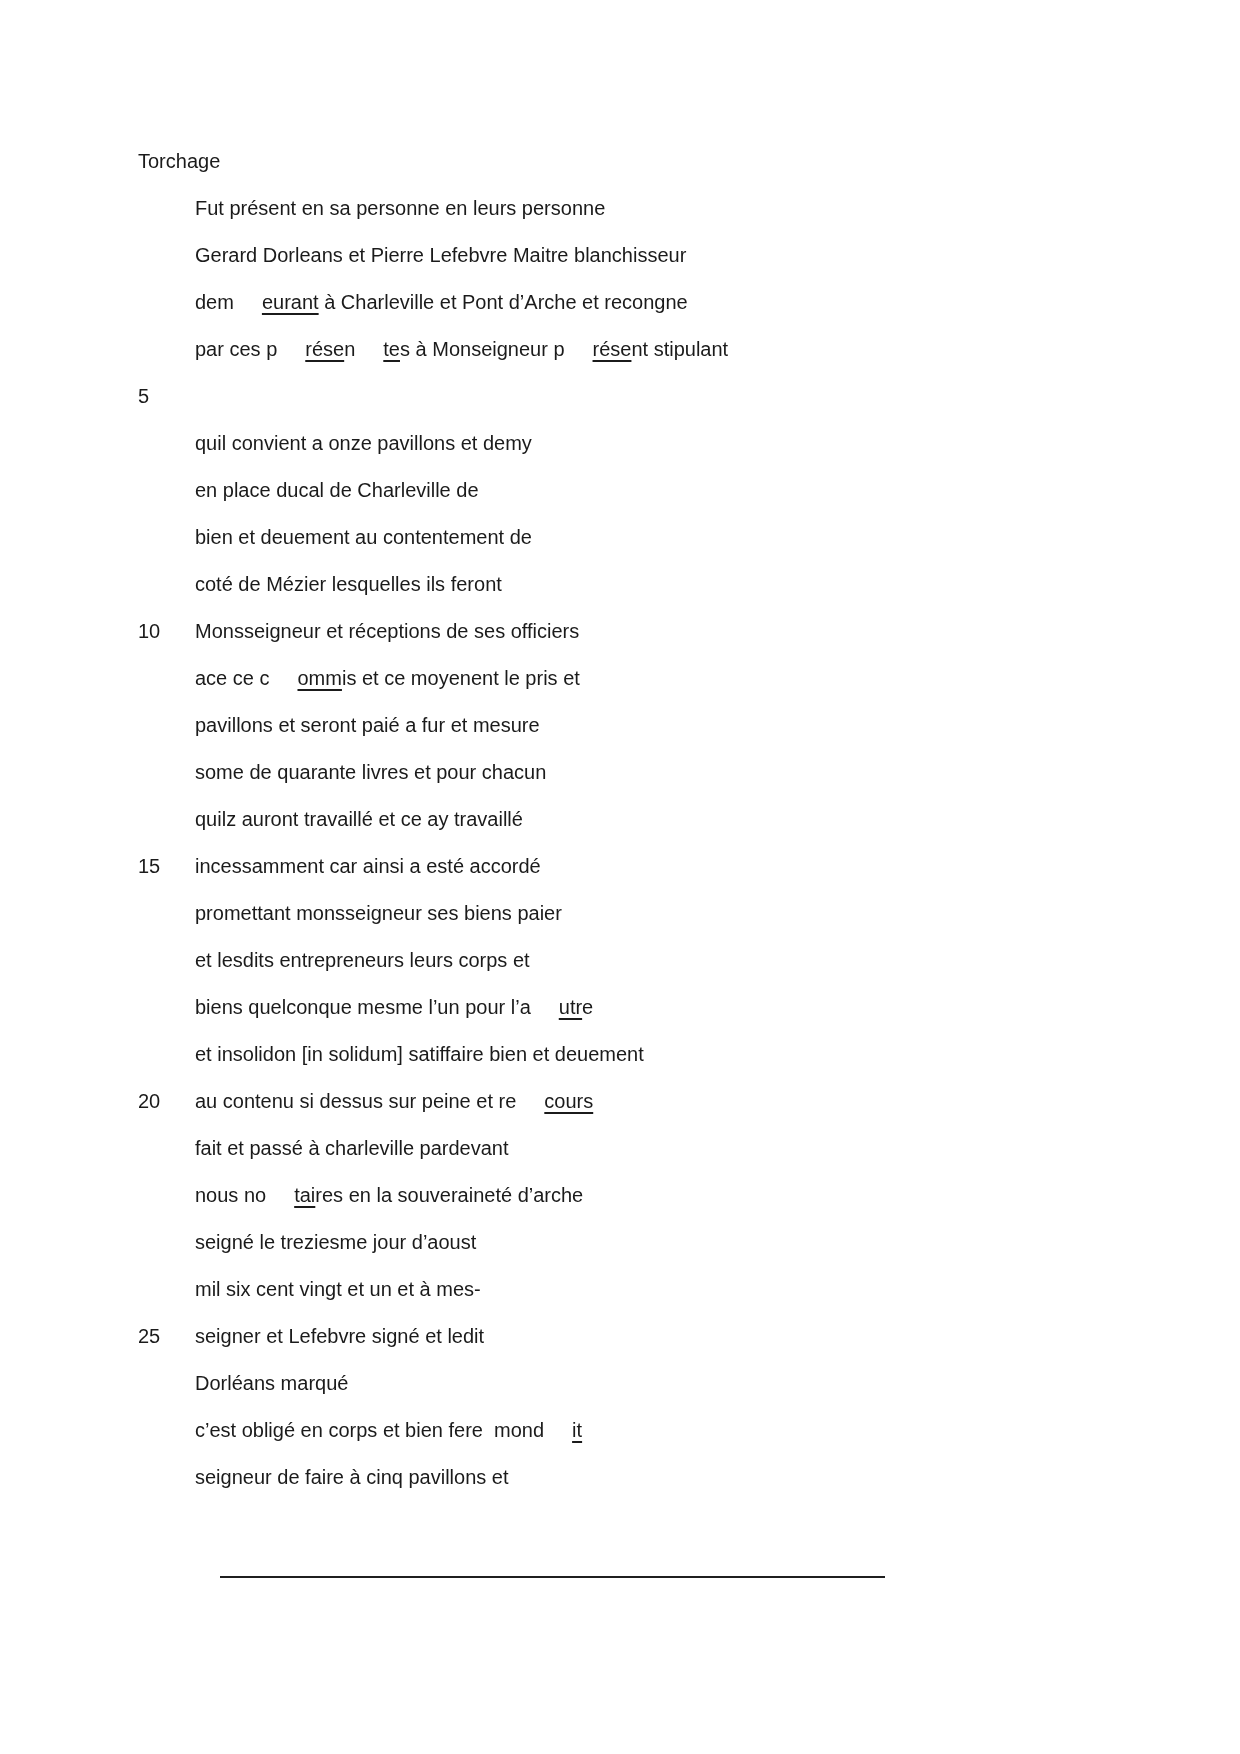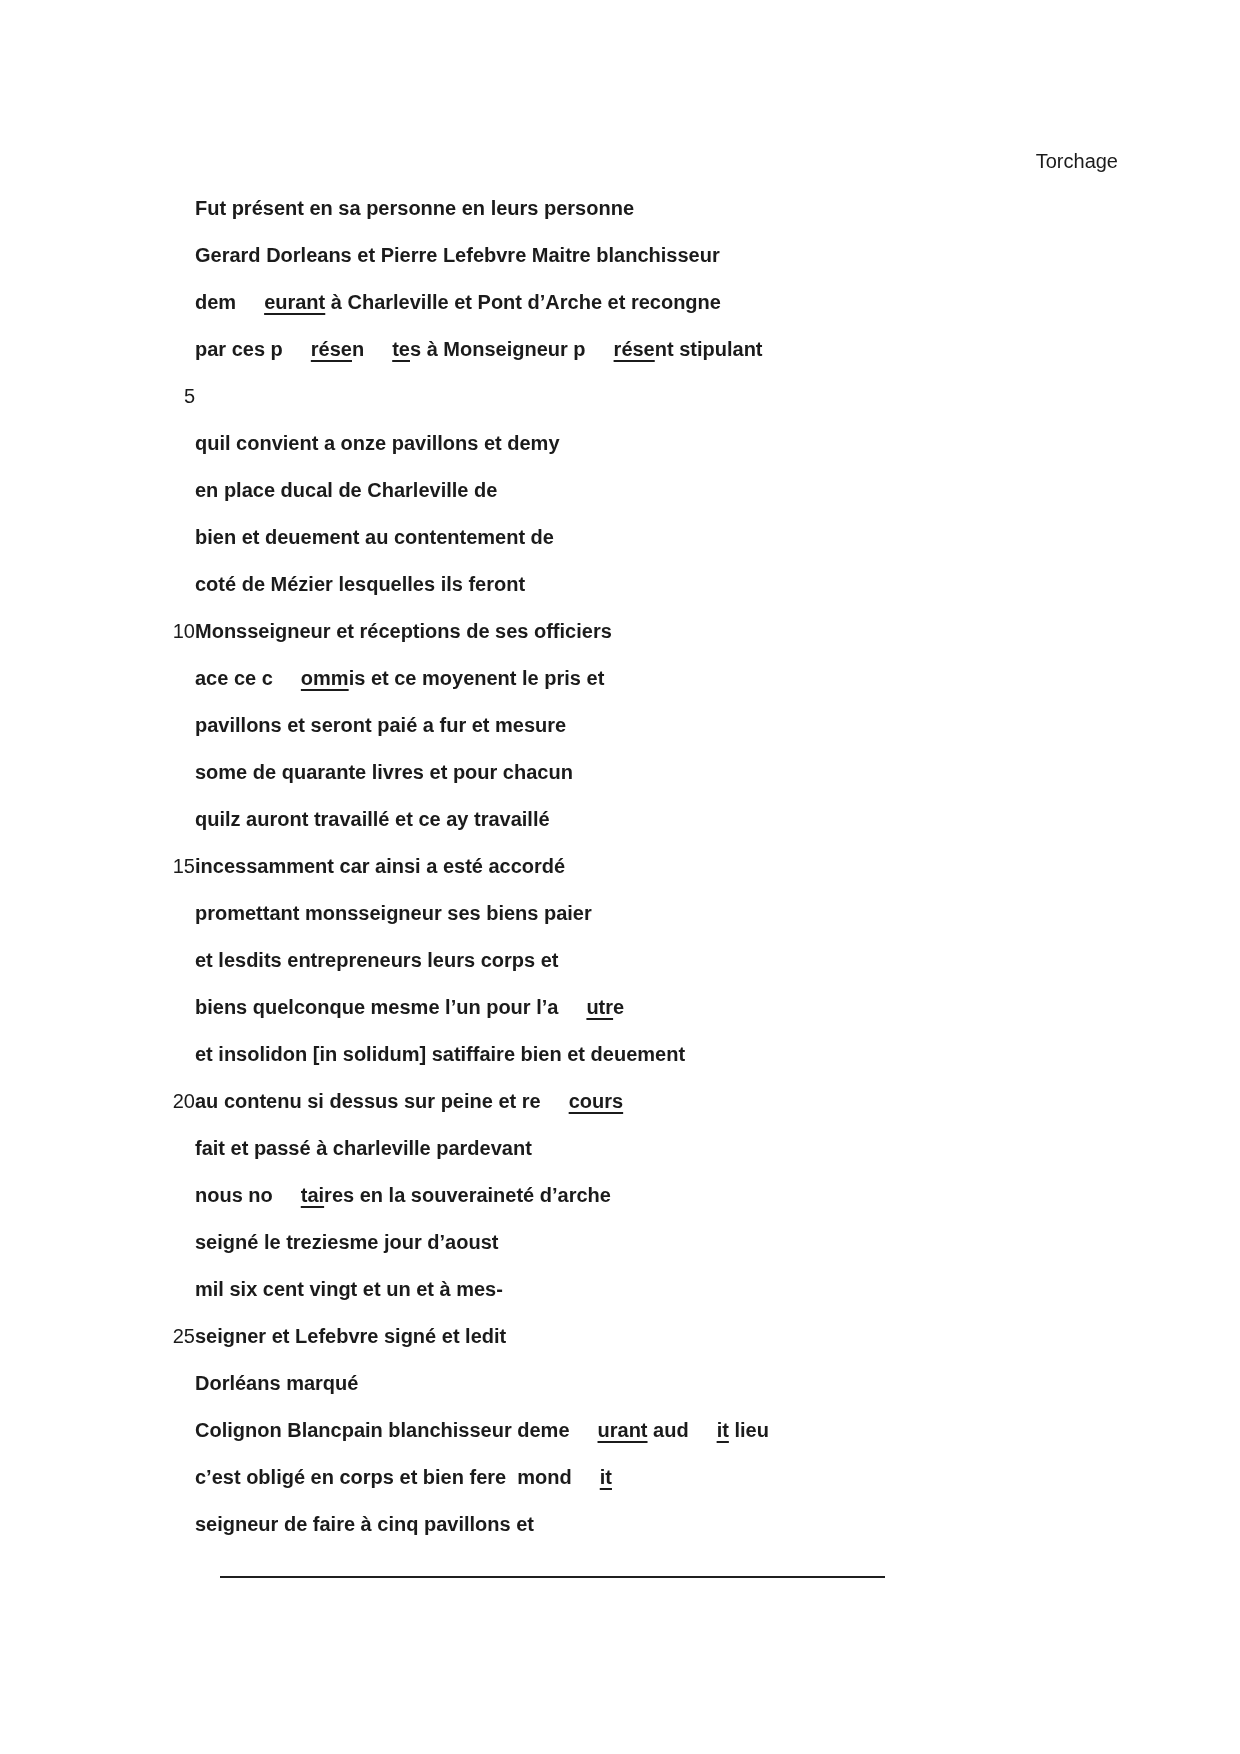--- a/index.html
+++ b/index.html
@@ -8,21 +8,20 @@
     background: #ffffff;
   }
   .page {
     position: relative;
     width: 1240px;
     height: 1754px;
     background: #ffffff;
     font-family: "Liberation Sans", "DejaVu Sans", sans-serif;
     color: #1b1b1b;
     overflow: hidden;
-    text-align: right;
   }
   .doc {
     position: absolute;
     top: 138px;
     left: 138px;
     width: 980px;
   }
   .title-row {
     height: 47px;
     line-height: 47px;
@@ -36,21 +35,20 @@
   }
   .line-number {
     flex: 0 0 57px;
     white-space: pre;
   }
   .line-text {
     white-space: pre;
   }
   .line-text span {
     white-space: pre;
-    font-weight: bold;
   }
   .u {
     text-decoration: underline;
     text-decoration-thickness: 2px;
     text-underline-offset: 4px;
     margin-left: 28px;
   }
   .divider {
     position: absolute;
     top: 1576px;
@@ -167,24 +165,20 @@
         <div class="line-row">
           <span class="line-number">25</span>
           <span class="line-text"><span>seigner et Lefebvre signé et ledit</span></span>
         </div>
         <div class="line-row">
           <span class="line-number"></span>
           <span class="line-text"><span>Dorléans marqué</span></span>
         </div>
         <div class="line-row">
           <span class="line-number"></span>
-          <span class="line-text"><span>Colignon Blancpain blanchisseur deme</span><span class="u">urant</span><span> aud</span><span class="u">it</span><span> lieu</span></span>
-        </div>
-        <div class="line-row">
-          <span class="line-number"></span>
           <span class="line-text"><span>c’est obligé en corps et bien fere  mond</span><span class="u">it</span></span>
         </div>
         <div class="line-row">
           <span class="line-number"></span>
           <span class="line-text"><span>seigneur de faire à cinq pavillons et</span></span>
         </div>
       </div>
   </div>
   <div class="divider"></div>
 </div>

